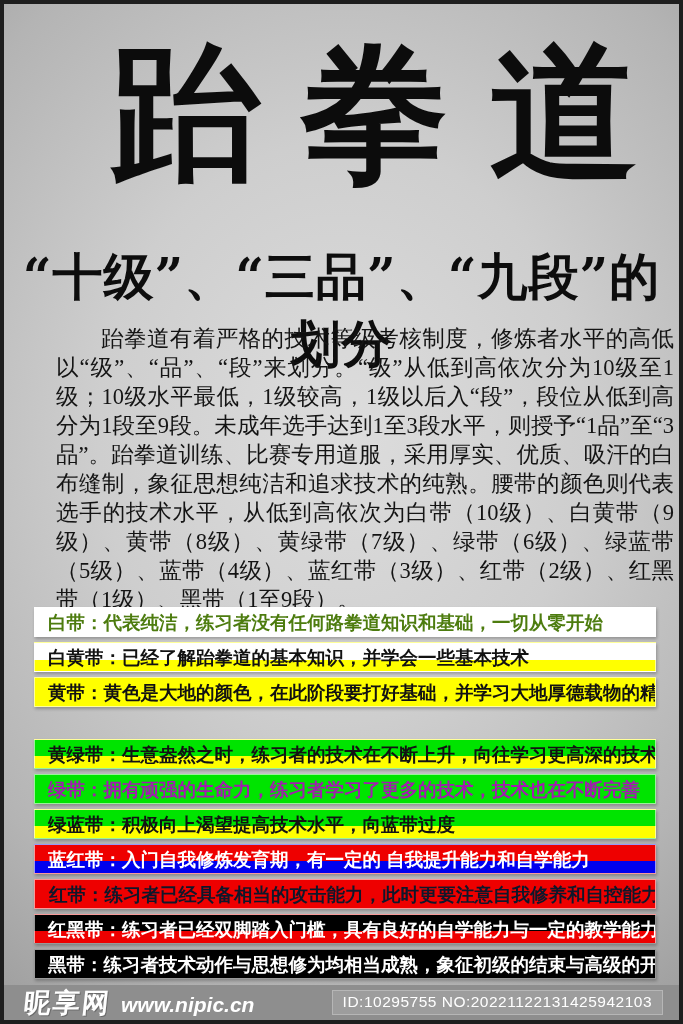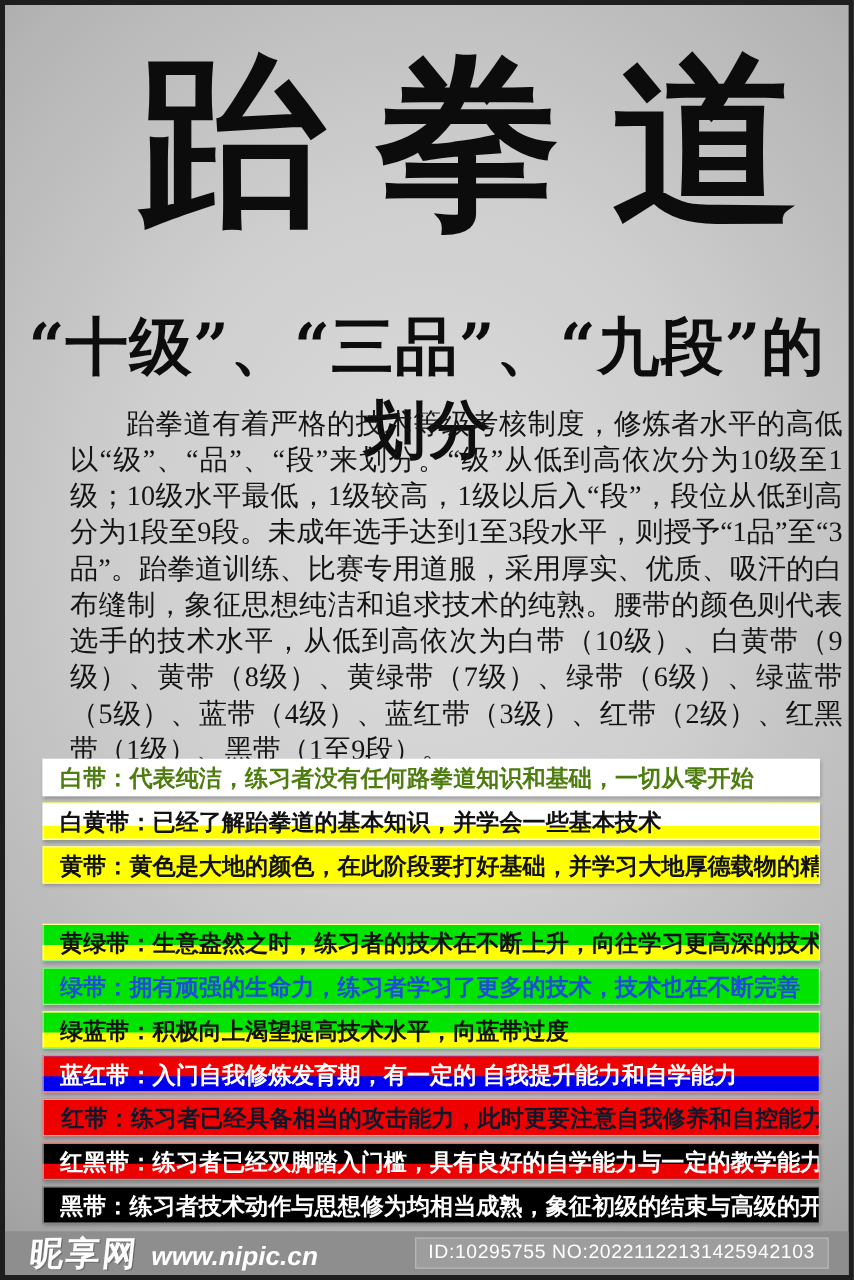--- a/index.html
+++ b/index.html
@@ -103,21 +103,21 @@
     </div>
     <div class="belt-row" style="background: linear-gradient(rgb(255, 255, 255) 0%, rgb(255, 255, 255) 62%, rgb(255, 255, 0) 62%, rgb(255, 255, 0) 100%); color: rgb(18, 18, 18);">
       <span>白黄带：已经了解跆拳道的基本知识，并学会一些基本技术</span>
     </div>
     <div class="belt-row" style="background: rgb(255, 255, 0); color: rgb(18, 18, 18);">
       <span>黄带：黄色是大地的颜色，在此阶段要打好基础，并学习大地厚德载物的精神</span>
     </div>
     <div class="belt-row" style="background: linear-gradient(rgb(0, 228, 0) 0%, rgb(0, 228, 0) 57%, rgb(255, 255, 0) 57%, rgb(255, 255, 0) 100%); color: rgb(18, 18, 18); margin-top: 32px;">
       <span>黄绿带：生意盎然之时，练习者的技术在不断上升，向往学习更高深的技术</span>
     </div>
-    <div class="belt-row" style="background: rgb(0, 228, 0); color: #1d4ed8;">
+    <div class="belt-row" style="background: rgb(0, 228, 0); color: #a21caf;">
       <span>绿带：拥有顽强的生命力，练习者学习了更多的技术，技术也在不断完善</span>
     </div>
     <div class="belt-row" style="background: linear-gradient(rgb(0, 228, 0) 0%, rgb(0, 228, 0) 57%, rgb(255, 255, 0) 57%, rgb(255, 255, 0) 100%); color: rgb(18, 18, 18); text-align: right;">
       <span>绿蓝带：积极向上渴望提高技术水平，向蓝带过度</span>
     </div>
     <div class="belt-row" style="background: linear-gradient(rgb(238, 0, 0) 0%, rgb(238, 0, 0) 58%, rgb(0, 0, 238) 58%, rgb(0, 0, 238) 100%); color: rgb(255, 255, 255);">
       <span>蓝红带：入门自我修炼发育期，有一定的 自我提升能力和自学能力</span>
     </div>
     <div class="belt-row" style="background: rgb(238, 0, 0); color: #0f172a; padding-left: 14px;">
       <span>红带：练习者已经具备相当的攻击能力，此时更要注意自我修养和自控能力</span>

